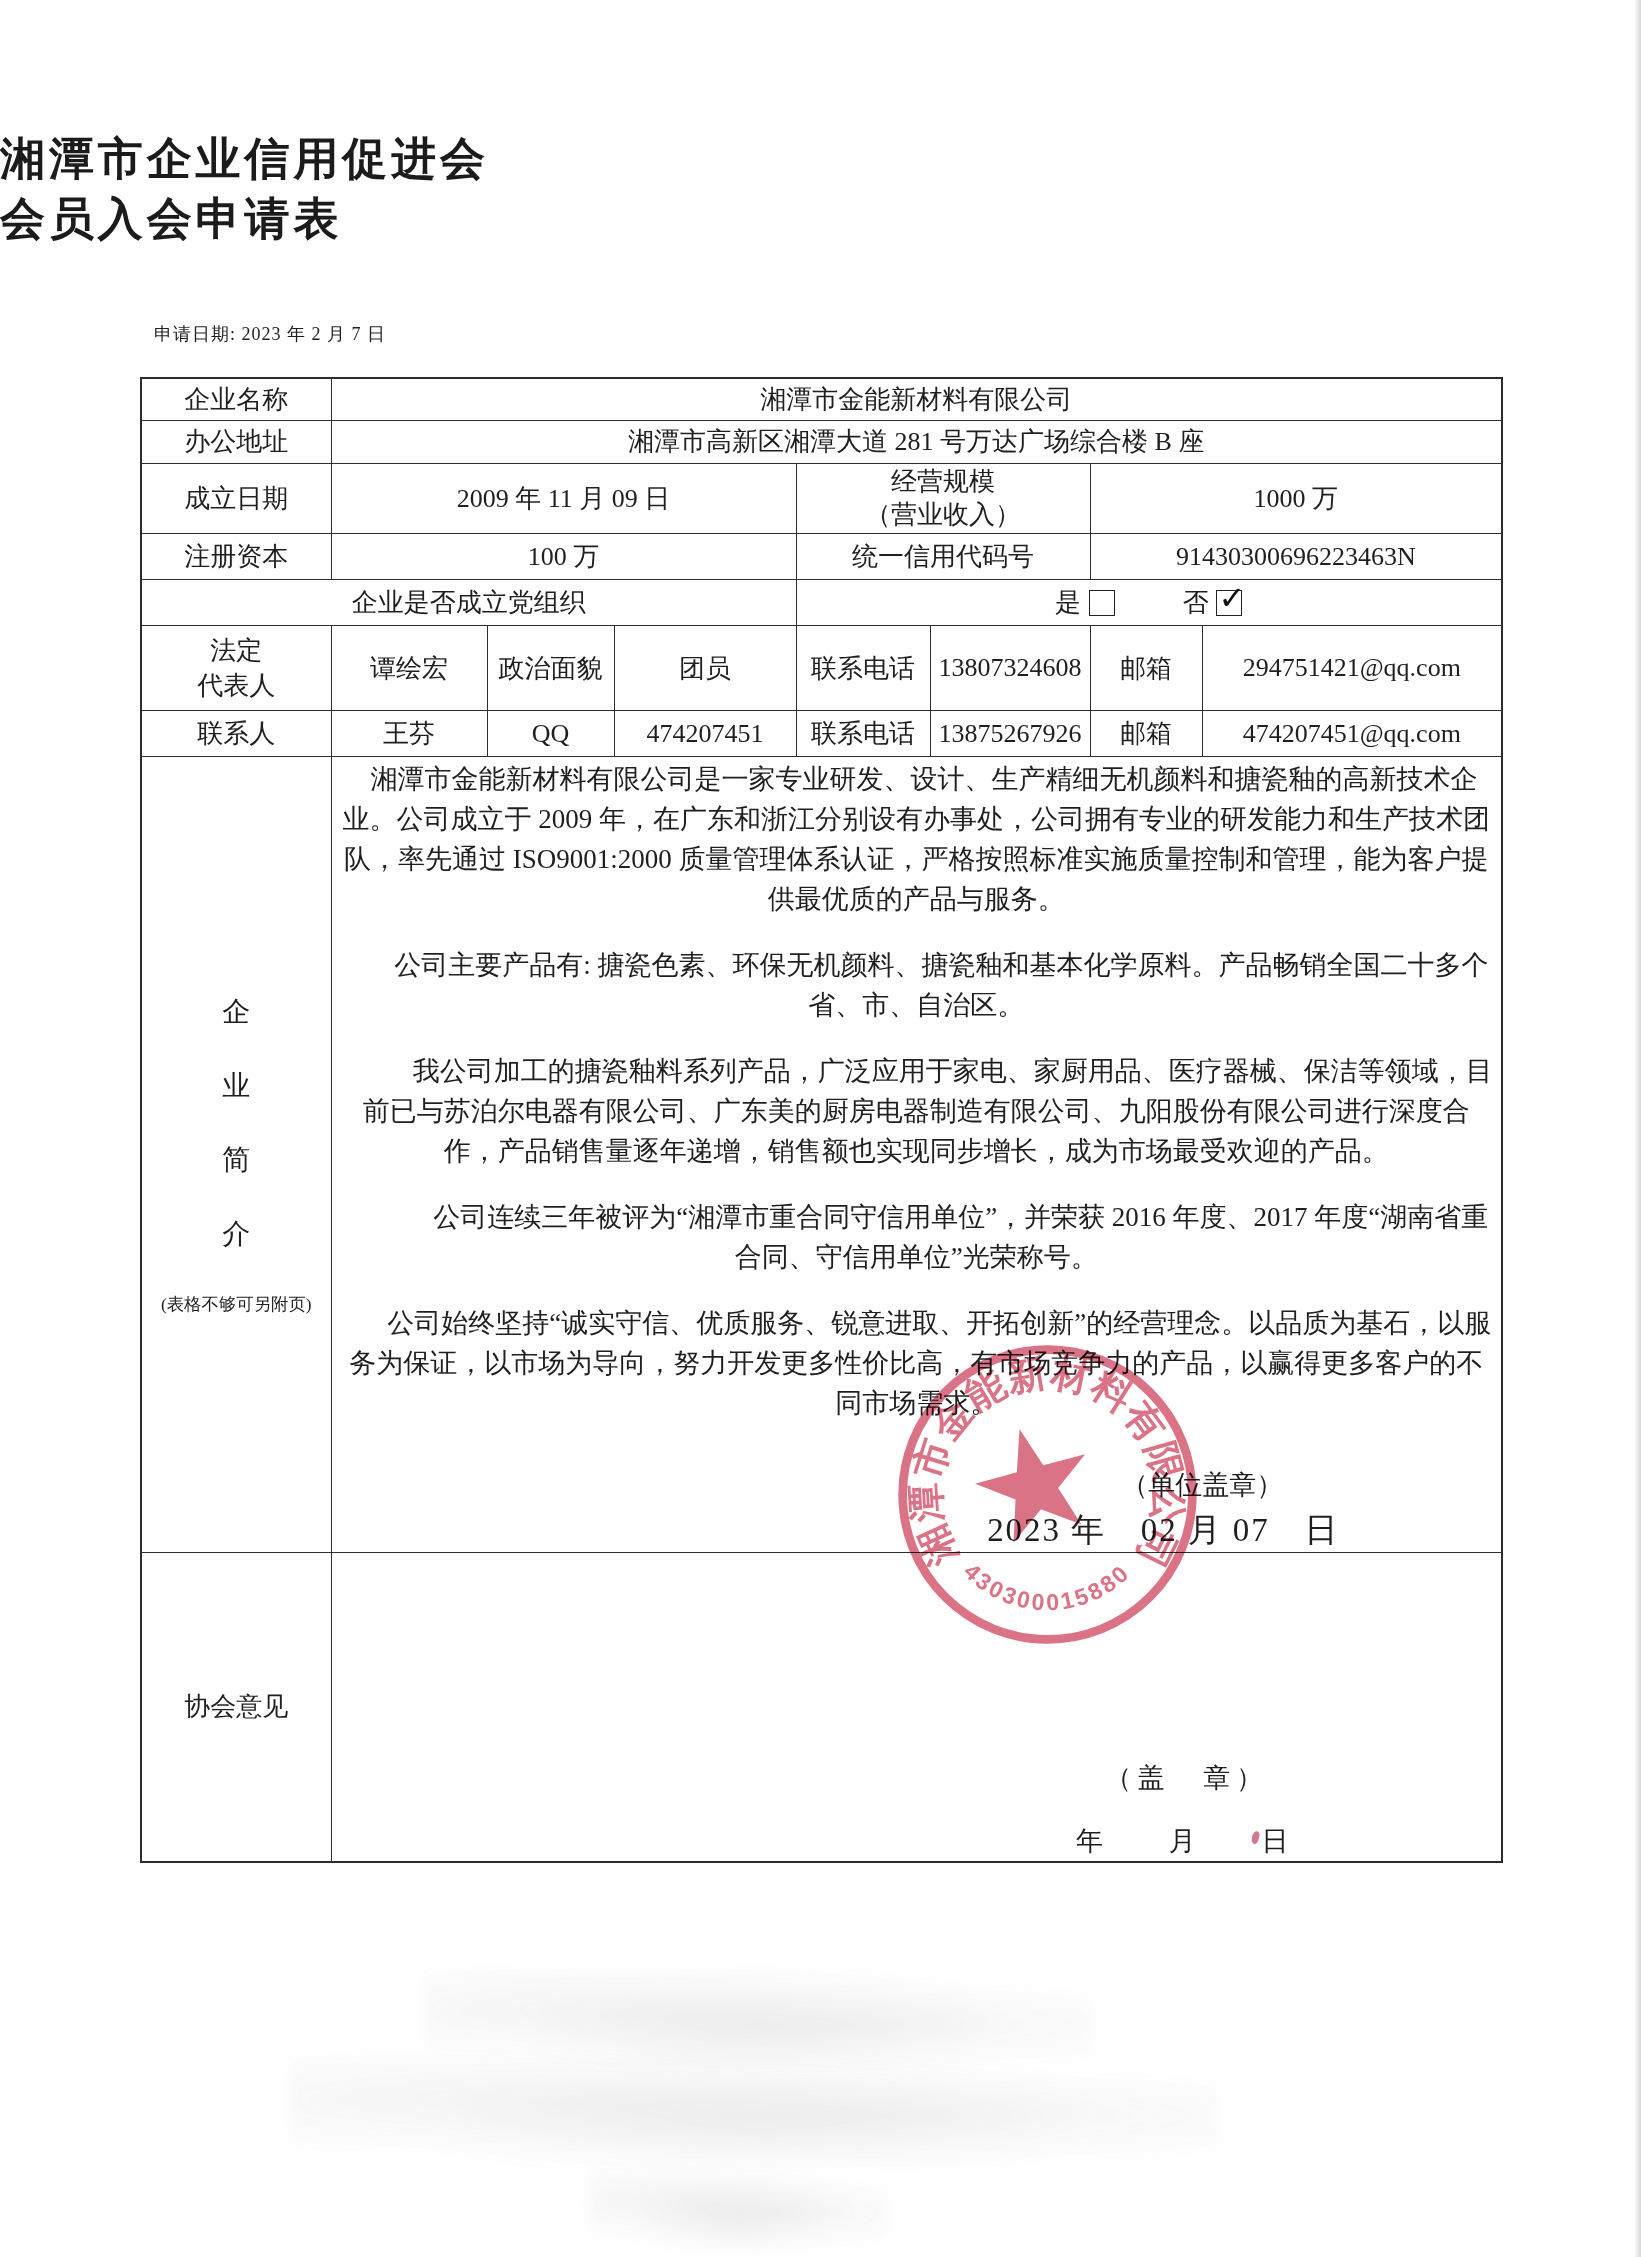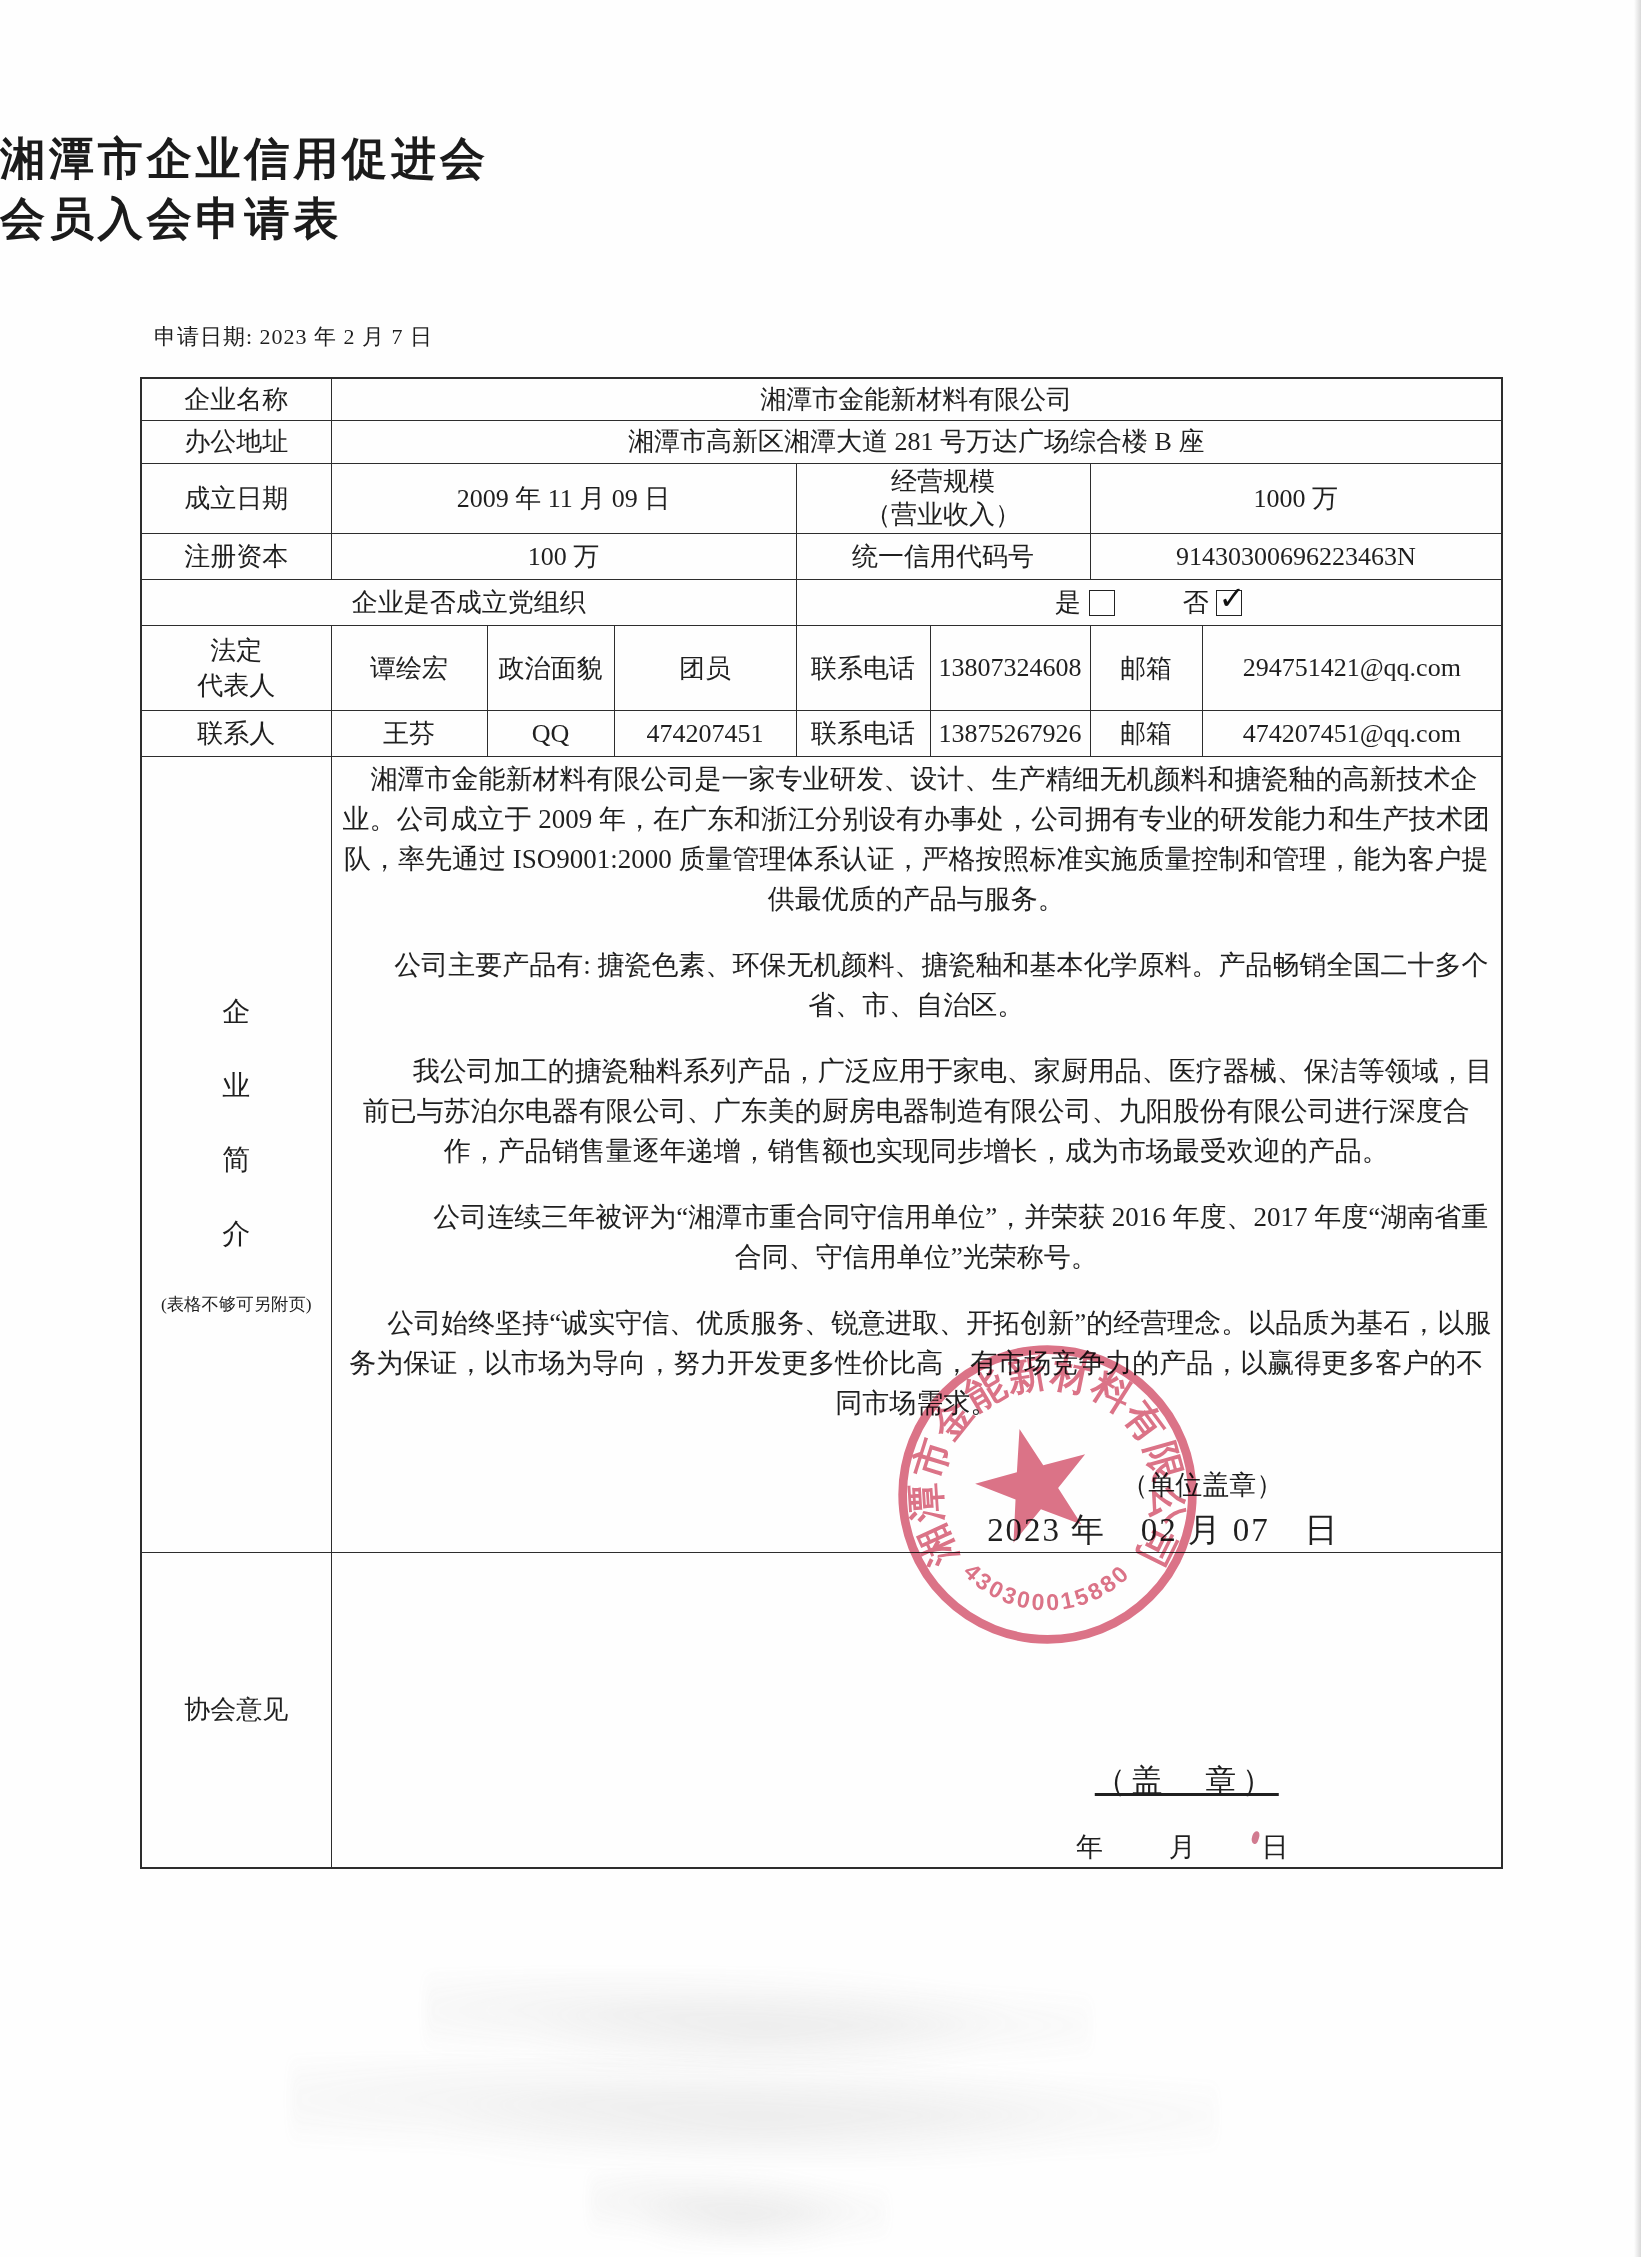--- a/index.html
+++ b/index.html
@@ -20,21 +20,21 @@
     text-align: left;
     font-size: 45px;
     font-weight: bold;
     letter-spacing: 3.9px;
     line-height: 60px;
     color: #1b1b1b;
   }
   .app-date {
     position: absolute;
     top: 322px; left: 154px;
-    font-size: 22px;
+    font-size: 18px;
     letter-spacing: 1px;
     color: #1e1e1e;
   }
   table.form {
     position: absolute;
     top: 377px; left: 140px;
     width: 1363px;
     border-collapse: collapse;
     table-layout: fixed;
     font-size: 26px;
@@ -82,21 +82,21 @@
   td.profile-cell p { margin-bottom: 26px; }
   .ind-a { text-indent: 15.4px; }
   .ind-b { text-indent: 50px; }
   .ind-c { text-indent: 73px; }
   .ind-d { text-indent: 89px; }
   .ind-e { text-indent: 46px; }
   .seal-caption { margin-top: 44px; padding-left: 572px; font-size: 27px; font-family: Liberation Mono, monospace; }
   .signed-date { margin-top: 2.9px; padding-left: 494px; font-size: 33px; letter-spacing: 1.9px; }
   
   td.opinion-cell { text-align: left; vertical-align: top; }
-  .op-seal { margin-top: 205px; padding-left: 541px; font-size: 31px; letter-spacing: 5.8px; text-decoration: underline; }
+  .op-seal { margin-top: 205px; padding-left: 541px; font-size: 27px; letter-spacing: 5.8px; }
   .op-date { margin-top: 27px; padding-left: 536px; font-size: 27px; letter-spacing: 3.9px; }
   
   .stamp {
     position: absolute;
     left: 893px; top: 1340px;
     width: 309px; height: 309px;
     opacity: 0.82;
     mix-blend-mode: multiply;
     pointer-events: none;
   }

